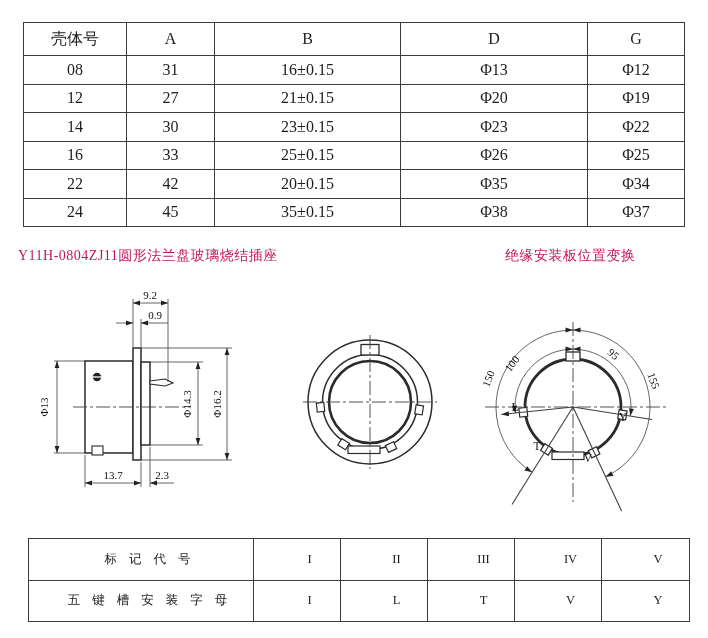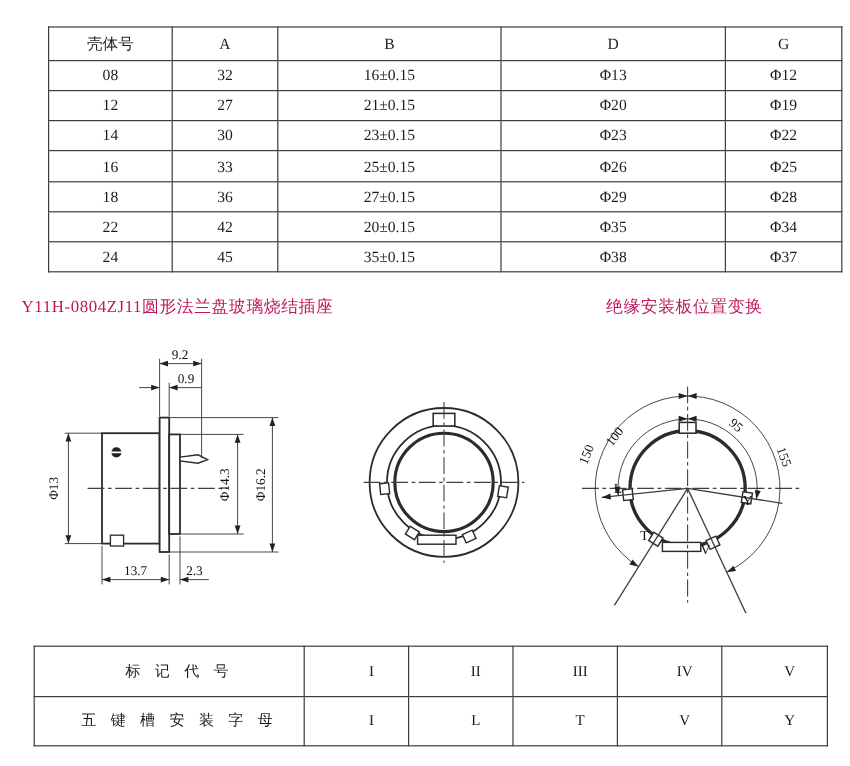--- a/index.html
+++ b/index.html
@@ -7,21 +7,21 @@
   body {
     width:708px; height:638px; position:relative; background:#ffffff;
     font-family:"Liberation Serif","DejaVu Serif",serif; color:#141414;
     overflow:hidden;
   }
   table { border-collapse:collapse; table-layout:fixed; }
   .tbl td {
     border:1px solid #3c3c3c; text-align:center; vertical-align:middle;
     padding:0; overflow:hidden; white-space:nowrap; color:#1c1c1c;
   }
-  #topTable { position:absolute; left:40px; top:22px; width:661px; height:205px; font-size:13px; }
+  #topTable { position:absolute; left:23px; top:22px; width:661px; height:205px; font-size:16px; }
   #topTable td { height:16px; }
   #bottomTable { position:absolute; left:28px; top:538px; width:661px; height:84px; font-size:12.5px; }
   #bottomTable td { height:28px;padding-left:25px; }
   #bottomTable td.lbl { letter-spacing:12px; }
   .caption { position:absolute; font-size:14px; white-space:nowrap; color:#be185d; letter-spacing:0.5px; }
   #captionLeft  { left:18px;  top:247px; }
   #captionRight { left:505px; top:247px; }
   svg { position:absolute; }
   #sideView  { left:40px;  top:283px; }
   #frontView { left:295px; top:325px; }
@@ -50,21 +50,21 @@
   <tbody>
     <tr>
       <td>壳体号</td>
       <td>A</td>
       <td>B</td>
       <td>D</td>
       <td>G</td>
     </tr>
     <tr>
       <td>08</td>
-      <td>32</td>
+      <td>31</td>
       <td>16±0.15</td>
       <td>Φ13</td>
       <td>Φ12</td>
     </tr>
     <tr>
       <td>12</td>
       <td>27</td>
       <td>21±0.15</td>
       <td>Φ20</td>
       <td>Φ19</td>
@@ -75,27 +75,20 @@
       <td>23±0.15</td>
       <td>Φ23</td>
       <td>Φ22</td>
     </tr>
     <tr>
       <td>16</td>
       <td>33</td>
       <td>25±0.15</td>
       <td>Φ26</td>
       <td>Φ25</td>
-    </tr>
-    <tr>
-      <td>18</td>
-      <td>36</td>
-      <td>27±0.15</td>
-      <td>Φ29</td>
-      <td>Φ28</td>
     </tr>
     <tr>
       <td>22</td>
       <td>42</td>
       <td>20±0.15</td>
       <td>Φ35</td>
       <td>Φ34</td>
     </tr>
     <tr>
       <td>24</td>

